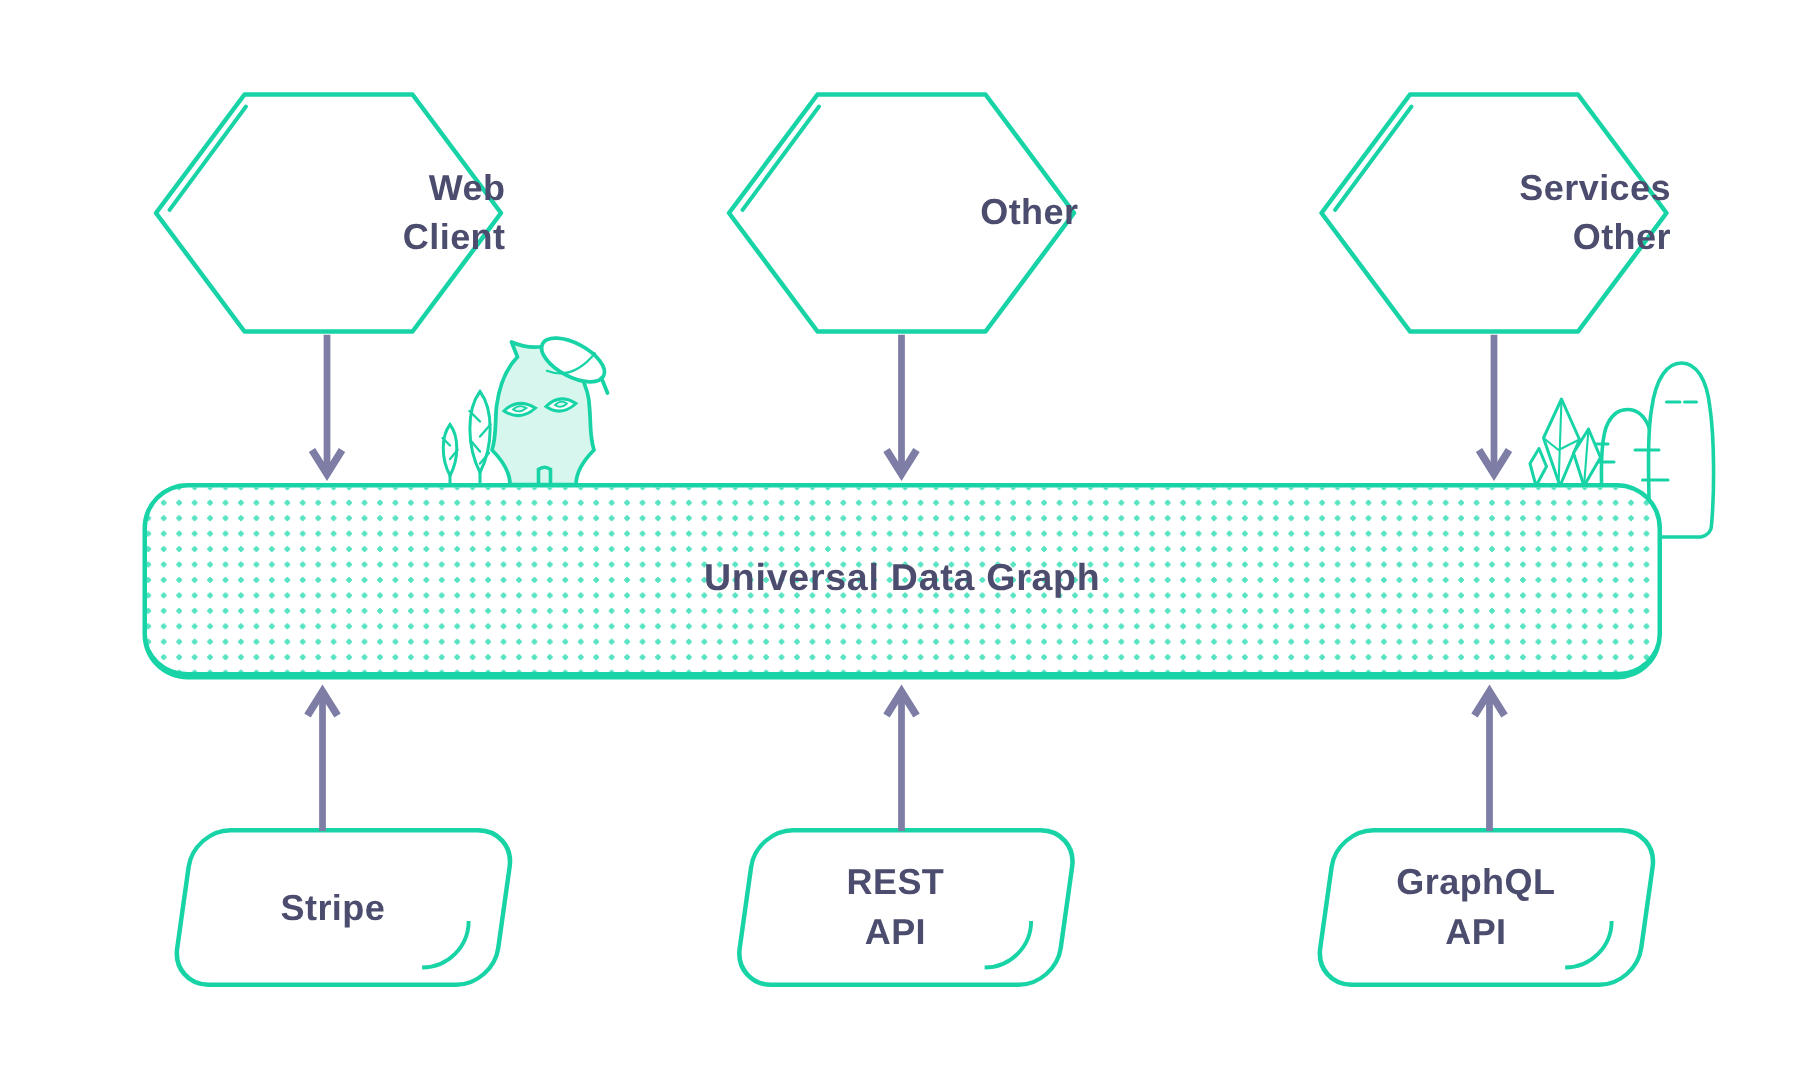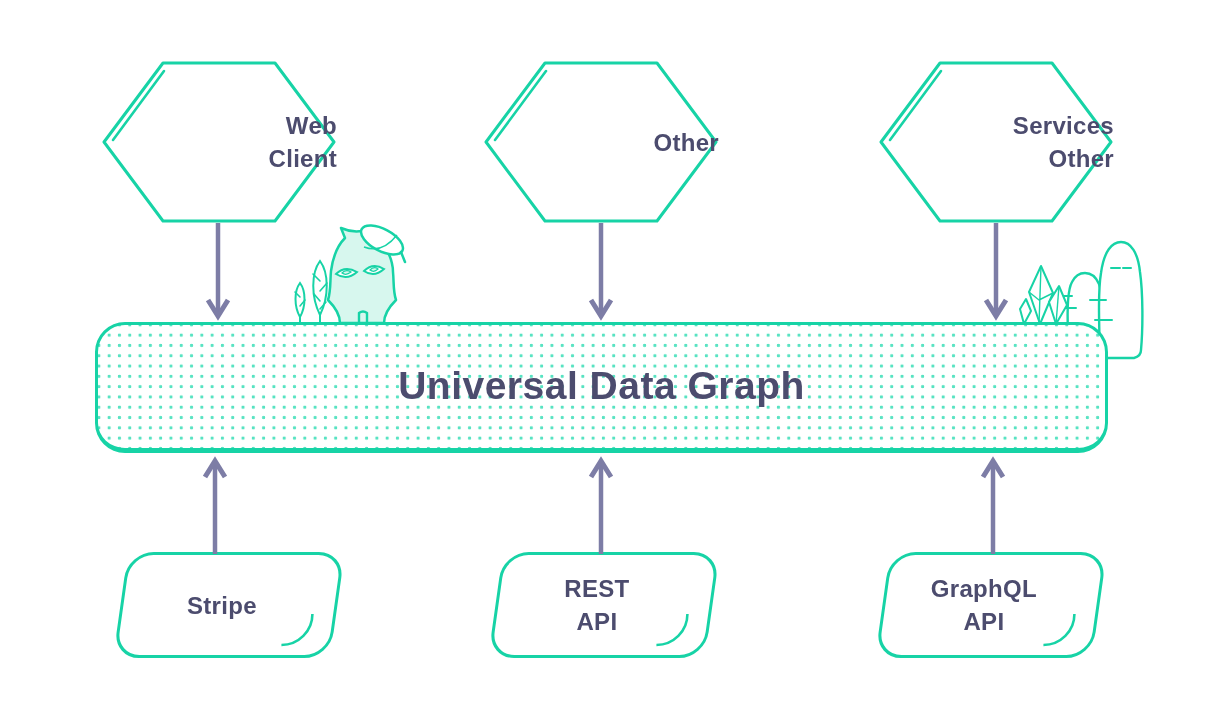--- a/index.html
+++ b/index.html
@@ -37,21 +37,21 @@
   
   .hub-bar{
     position:absolute;left:95px;top:322px;width:1013px;height:131px;
     background-color:#fff;
     background-image:radial-gradient(circle,var(--dot) 1.7px,rgba(0,0,0,0) 1.9px);
     background-size:10.3px 10.3px;background-position:6px 5px;
     border:3px solid var(--teal);border-bottom-width:5px;border-radius:30px;
     z-index:2;display:flex;align-items:center;justify-content:center;
   }
   .hub-title{
-    font-size:39px;font-weight:600;letter-spacing:.5px;color:var(--text);
+    font-size:25px;font-weight:600;letter-spacing:.5px;color:var(--text);
     padding-bottom:2px;
   }
   
   .decor{position:absolute;z-index:1;}
   .decor path,.decor ellipse,.decor line{stroke:var(--teal);}
   
   .source-card{
     position:absolute;width:217px;height:106px;
     border:3px solid var(--teal);border-radius:26px;background:#fff;
     transform:skewX(-8deg);transform-origin:bottom left;z-index:2;

